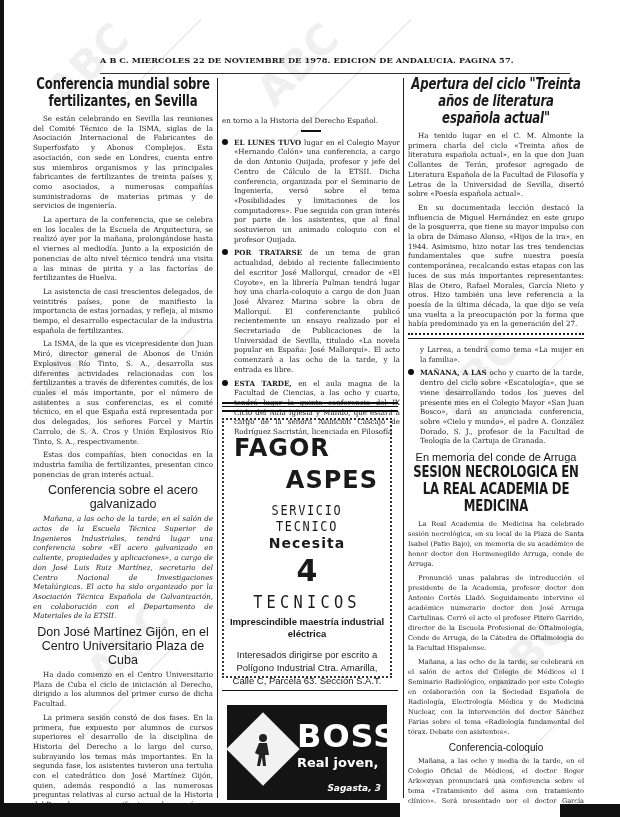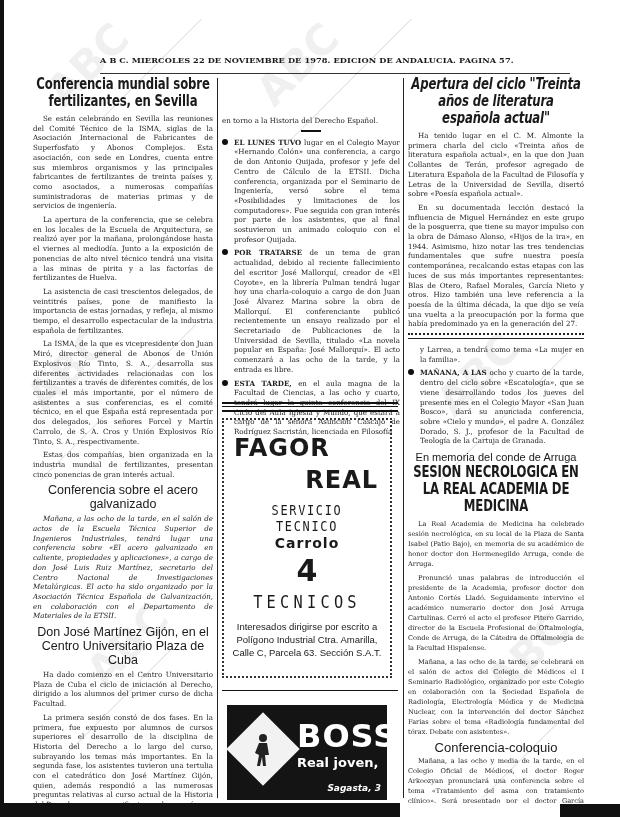--- a/index.html
+++ b/index.html
@@ -100,21 +100,21 @@
 <div class="vrule" style="left:217px;top:78px;height:720px;"></div>
 <div class="vrule" style="left:403px;top:78px;height:720px;"></div>
 
 <div class="col col-left">
   <div class="head-cond">Conferencia mundial sobre fertilizantes, en Sevilla</div>
   <div class="body">
     <p>Se están celebrando en Sevilla las reuniones del Comité Técnico de la ISMA, siglas de la Asociación Internacional de Fabricantes de Superfosfato y Abonos Complejos. Esta asociación, con sede en Londres, cuenta entre sus miembros organismos y las principales fabricantes de fertilizantes de treinta países y, como asociados, a numerosas compañías suministradoras de materias primas y de servicios de ingeniería.</p>
     <p>La apertura de la conferencia, que se celebra en los locales de la Escuela de Arquitectura, se realizó ayer por la mañana, prolongándose hasta el viernes al mediodía. Junto a la exposición de ponencias de alto nivel técnico tendrá una visita a las minas de pirita y a las factorías de fertilizantes de Huelva.</p>
     <p>La asistencia de casi trescientos delegados, de veintitrés países, pone de manifiesto la importancia de estas jornadas, y refleja, al mismo tiempo, el desarrollo espectacular de la industria española de fertilizantes.</p>
     <p>La ISMA, de la que es vicepresidente don Juan Miró, director general de Abonos de Unión Explosivos Río Tinto, S. A., desarrolla sus diferentes actividades relacionadas con los fertilizantes a través de diferentes comités, de los cuales el más importante, por el número de asistentes a sus conferencias, es el comité técnico, en el que España está representada por dos delegados, los señores Forcel y Martín Carrolo, de S. A. Cros y Unión Explosivos Río Tinto, S. A., respectivamente.</p>
-    <p>Estas dos compañías, bien organizada en la industria mundial de fertilizantes, presentan cinco ponencias de gran interés actual.</p>
+    <p>Estas dos compañías, bien conocidas en la industria familia de fertilizantes, presentan cinco ponencias de gran interés actual.</p>
   </div>
   <div class="head-light">Conferencia sobre el acero galvanizado</div>
   <div class="body">
     <p style="font-style:italic;">Mañana, a las ocho de la tarde, en el salón de actos de la Escuela Técnica Superior de Ingenieros Industriales, tendrá lugar una conferencia sobre «El acero galvanizado en caliente, propiedades y aplicaciones», a cargo de don José Luis Ruiz Martínez, secretario del Centro Nacional de Investigaciones Metalúrgicas. El acto ha sido organizado por la Asociación Técnica Española de Galvanización, en colaboración con el Departamento de Materiales de la ETSII.</p>
   </div>
   <div class="head-light">Don José Martínez Gijón, en el Centro Universitario Plaza de Cuba</div>
   <div class="body">
     <p>Ha dado comienzo en el Centro Universitario Plaza de Cuba el ciclo de iniciación al Derecho, dirigido a los alumnos del primer curso de dicha Facultad.</p>
     <p>La primera sesión constó de dos fases. En la primera, fue expuesto por alumnos de cursos superiores el desarrollo de la disciplina de Historia del Derecho a lo largo del curso, subrayando los temas más importantes. En la segunda fase, los asistentes tuvieron una tertulia con el catedrático don José Martínez Gijón, quien, además respondió a las numerosas preguntas relativas al curso actual de la Historia del Derecho, que se manifiesta en el gran número de investigaciones que hoy se llevan a cabo por numerosos juristas</p>
   </div>
@@ -140,25 +140,26 @@
     </div>
   </div>
 </div>
 
 <div class="ad-sep" style="top:402px;"></div>
 <div class="ad-sep" style="top:406px;height:1px;"></div>
 <div class="ad-sep" style="top:410px;"></div>
 
 <div class="ad-fagor">
   <div class="fagor-title">FAGOR</div>
-  <div class="aspes-title">REAL</div>
+  <div class="aspes-title">ASPES</div>
   <div class="servicio">SERVICIO TECNICO</div>
-  <div class="necesita">Carrolo</div>
+  <div class="necesita">Necesita</div>
   <div class="four">4</div>
   <div class="tecnicos">TECNICOS</div>
+  <div class="imprescindible">Imprescindible maestría industrial eléctrica</div>
   <div class="interesados">Interesados dirigirse por escrito a Polígono Industrial Ctra. Amarilla, Calle C, Parcela 63. Sección S.A.T.</div>
 </div>
 
 <div class="ad-sep" style="top:690px;height:1px;"></div>
 
 <div class="ad-bossi">
   <div class="bossi-diamond"></div>
   <svg class="bossi-figure" viewBox="0 0 24 34">
     <circle cx="12" cy="5" r="4" fill="#222"></circle>
     <path d="M8 10 L16 10 L18 22 L14 22 L15 33 L12 33 L11 24 L9 33 L6 33 L8 22 L4 20 Z" fill="#222"></path>
@@ -184,21 +185,21 @@
   </div>
   <div class="head-light" style="font-size:11px;margin-top:2px;margin-bottom:0;">En memoria del conde de Arruga</div>
   <div class="head-cond">SESION NECROLOGICA EN LA REAL ACADEMIA DE MEDICINA</div>
   <div class="body small-body">
     <p>La Real Academia de Medicina ha celebrado sesión necrológica, en su local de la Plaza de Santa Isabel (Patio Bajo), en memoria de su académico de honor doctor don Hermenegildo Arruga, conde de Arruga.</p>
     <p>Pronunció unas palabras de introducción el presidente de la Academia, profesor doctor don Antonio Cortés Lladó. Seguidamente intervino el académico numerario doctor don José Arruga Cartulinas. Cerró el acto el profesor Pitero Garrido, director de la Escuela Profesional de Oftalmología, Conde de Arruga, de la Cátedra de Oftalmología de la Facultad Hispalense.</p>
   </div>
   <div class="body small-body">
     <p>Mañana, a las ocho de la tarde, se celebrará en el salón de actos del Colegio de Médicos el I Seminario Radiológico, organizado por este Colegio en colaboración con la Sociedad Española de Radiología, Electrología Médica y de Medicina Nuclear, con la intervención del doctor Sánchez Farias sobre el tema «Radiología fundamental del tórax. Debate con asistentes».</p>
   </div>
-  <div class="head-light" style="font-size:13px;margin:2px 0 1px 0;">Conferencia-coloquio</div>
+  <div class="head-light" style="font-size:10px;margin:2px 0 1px 0;">Conferencia-coloquio</div>
   <div class="body small-body">
     <p>Mañana, a las ocho y media de la tarde, en el Colegio Oficial de Médicos, el doctor Roger Arkoozyan pronunciará una conferencia sobre el tema «Tratamiento del asma con tratamiento clínico». Será presentado por el doctor García Fernández, jefe de clínica de la Facultad de Medicina. Después de la disertación habrá coloquio.</p>
   </div>
   <div class="body small-body">
     <p>La Sociedad Médica de Hospitales celebrará mañana sesión científica, a las nueve y media de la tarde, en el salón del Colegio Oficial de Médicos, avenida de la Borbolla, 47, en la que el doctor</p>
   </div>
 </div>
 
 <div class="bottom-bar"></div>
 <div class="bottom-bar-right"></div>

